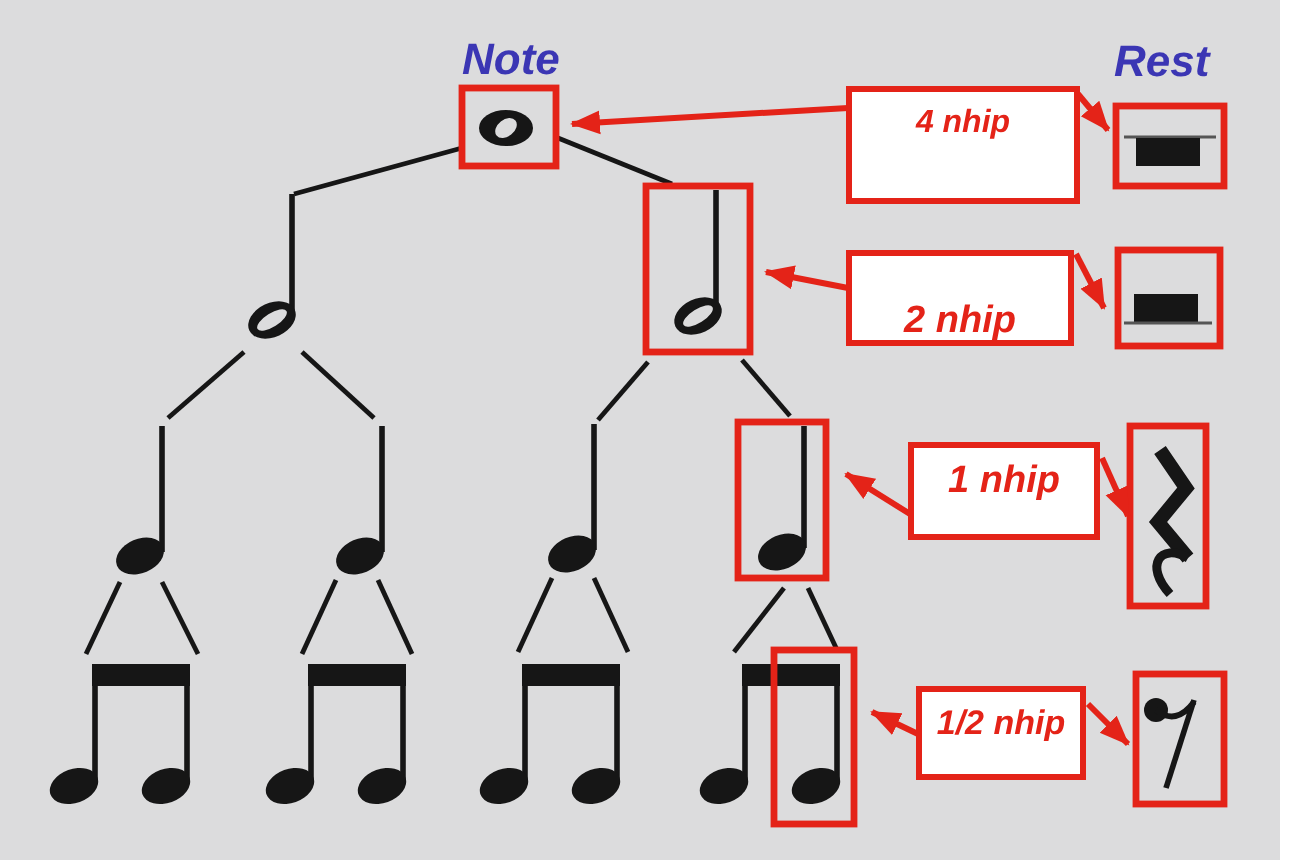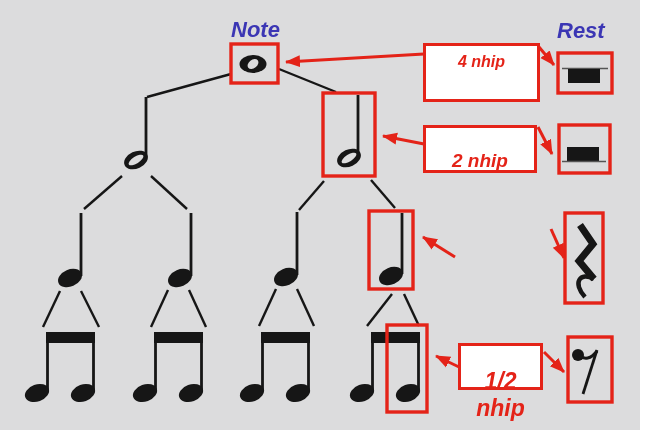--- a/index.html
+++ b/index.html
@@ -30,21 +30,21 @@
     color:var(--red,#e42318);
     font-weight:bold;
     text-align:center;
     display:flex;
     justify-content:center;
     align-items:flex-start;
   }
   .lbl-whole  {left:423px;top:43px; width:117px;height:59px;font-size:16px;padding-top:7px;}
   .lbl-half   {left:423px;top:125px;width:114px;height:48px;font-size:19px;padding-top:22px;}
   .lbl-quarter{left:454px;top:221px;width:96px; height:49px;font-size:19px;padding-top:6px;}
-  .lbl-eighth {left:458px;top:343px;width:85px; height:47px;font-size:23px;padding-top:22px;}
+  .lbl-eighth {left:458px;top:343px;width:85px; height:47px;font-size:17px;padding-top:6px;text-align:right;}
 
   .branch{stroke:var(--ink,#161616);stroke-width:2.4;}
   .stem{stroke:var(--ink,#161616);stroke-width:2.8;}
   .head-filled{fill:var(--ink,#161616);}
   .head-hole{fill:var(--bg,#dcdcdd);}
   .beam{fill:var(--ink,#161616);}
   .rest-ink{fill:var(--ink,#161616);}
   .rest-line{stroke:#555;stroke-width:1.6;}
   .qrest{stroke:var(--ink,#161616);fill:none;}
   .rbox{fill:none;stroke:var(--red,#e42318);stroke-width:3.4;}
@@ -185,17 +185,20 @@
 
   <div class="hdr hdr-note">Note</div>
   <div class="hdr hdr-rest">Rest</div>
 
   <div class="lbl-box lbl-whole">
       <span>4 nhip</span>
     </div>
   <div class="lbl-box lbl-half">
       <span>2 nhip</span>
     </div>
+  <div class="lbl-box lbl-quarter">
+      <span>1 nhip</span>
+    </div>
   <div class="lbl-box lbl-eighth">
       <span>1/2 nhip</span>
     </div>
 
 </div>
 
 </body></html>

